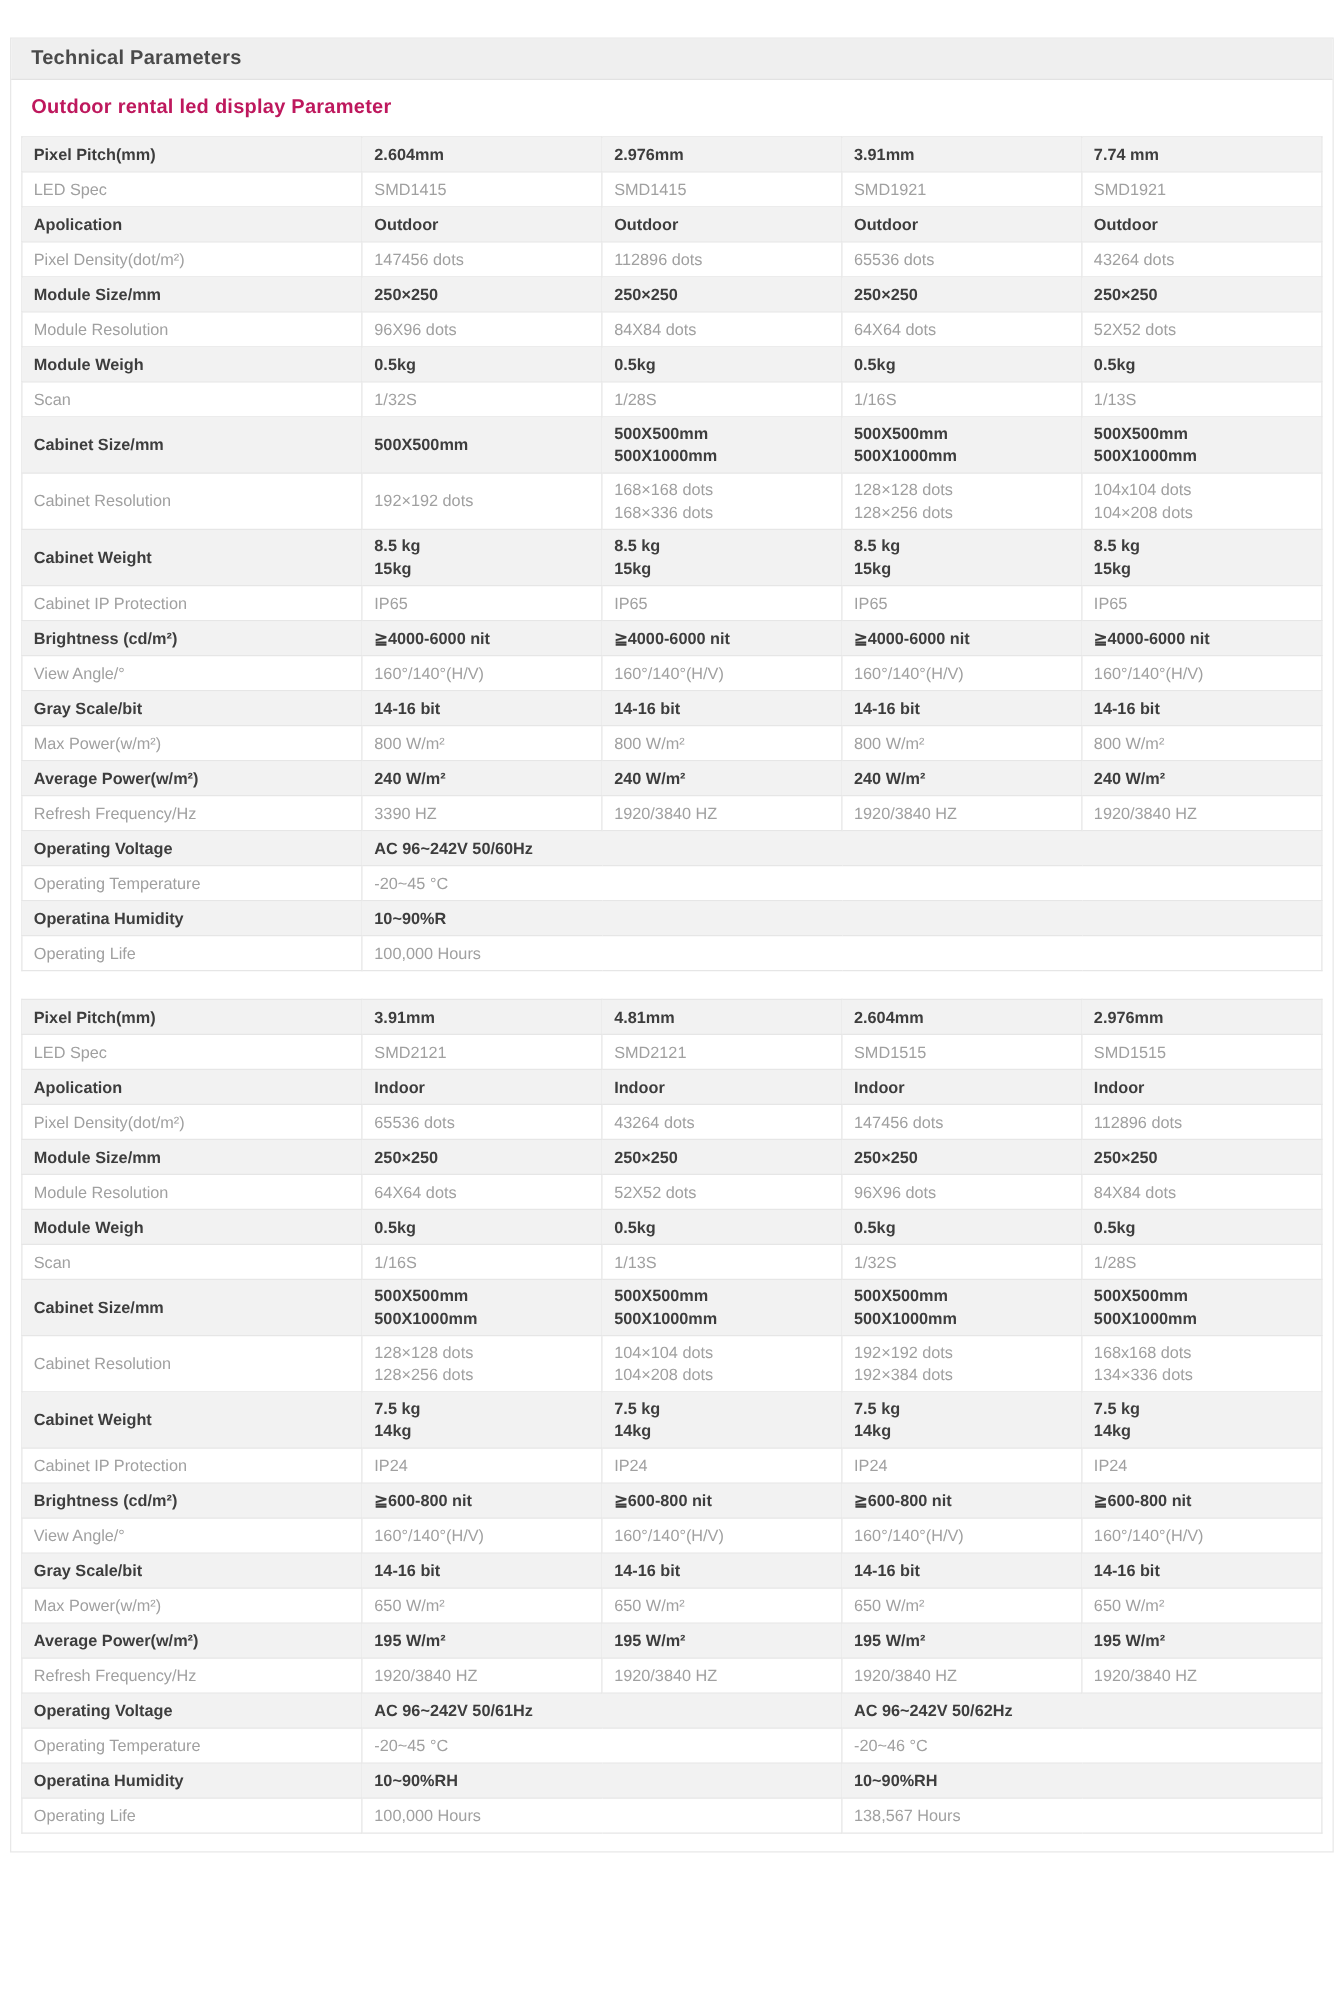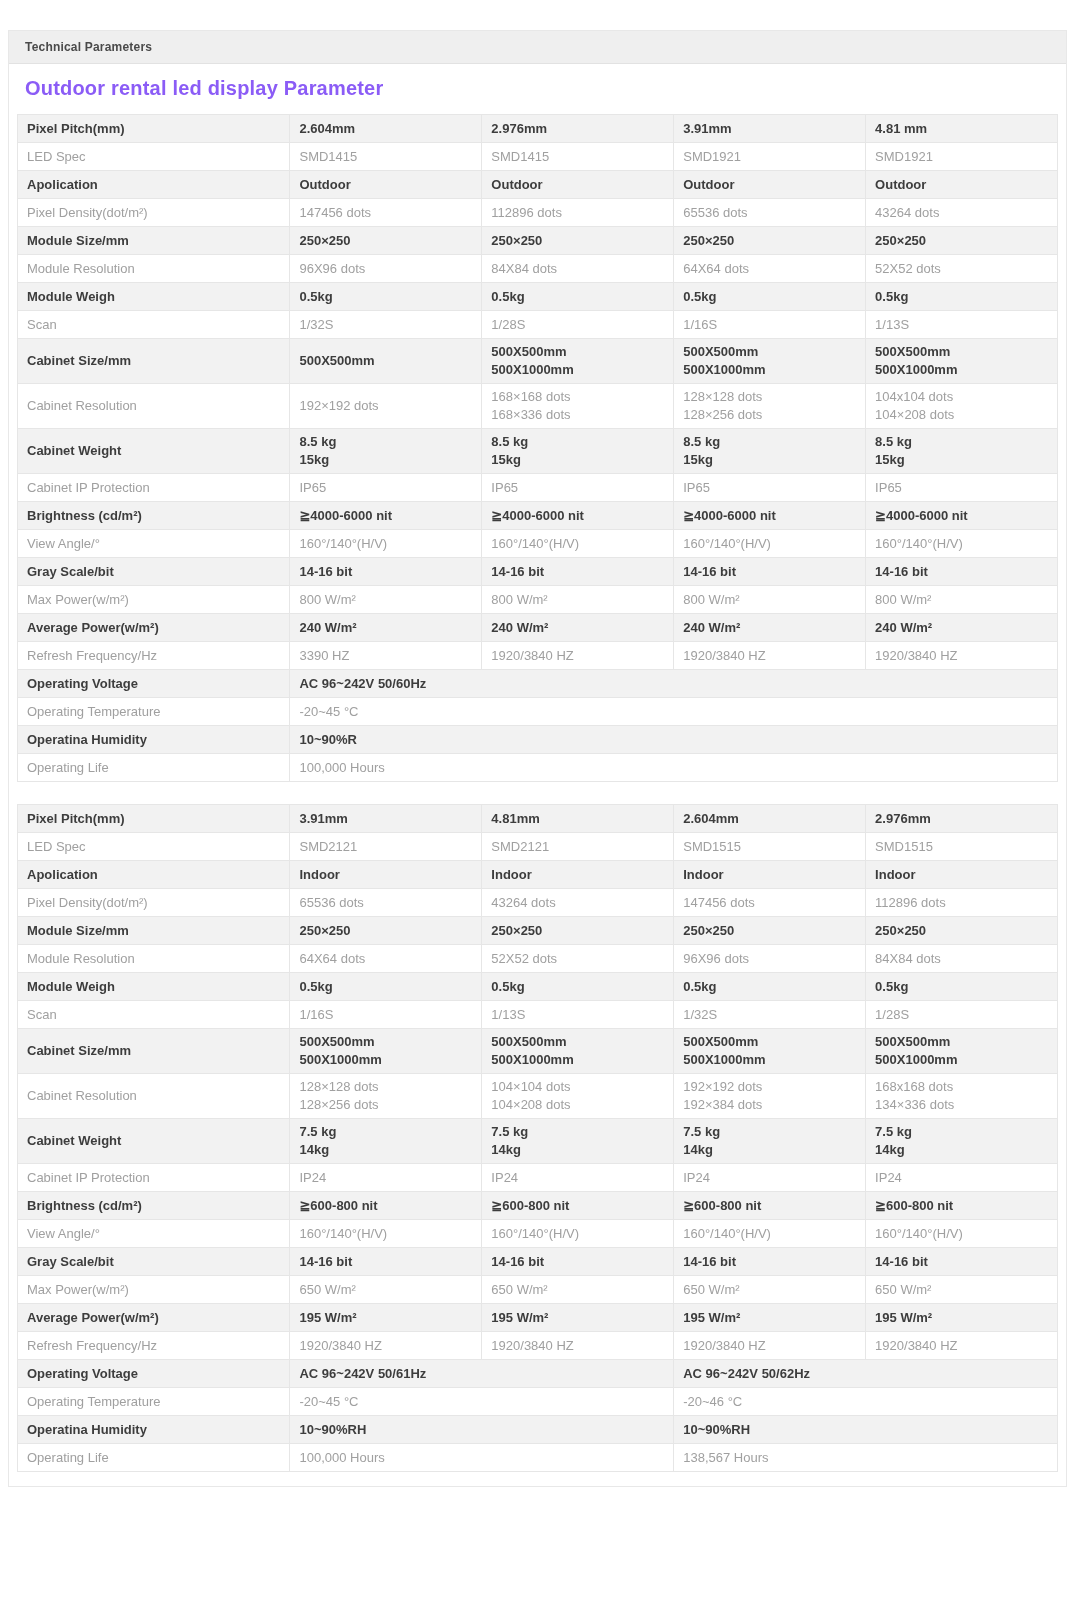--- a/index.html
+++ b/index.html
@@ -18,30 +18,30 @@
   }
   .panel-header {
     background: #efefef;
     border-bottom: 1px solid #e2e2e2;
     padding: 8px 16px;
     height: 33px;
     display: flex;
     align-items: center;
   }
   .panel-header .bar-title {
-    font-size: 12px;
+    font-size: 16px;
     font-weight: bold;
     color: #4a4a4a;
     letter-spacing: 0.2px;
   }
   .section { padding: 0 8px; }
   .section-title {
-    font-size: 20px;
+    font-size: 16px;
     font-weight: bold;
-    color: #8b5cf6;
+    color: #be185d;
     margin: 13px 0 10px 8px;
     letter-spacing: 0.2px;
   }
   table.param-table {
     width: 100%;
     border-collapse: collapse;
     table-layout: fixed;
     margin-top: 14px;
   }
   table.param-table td {
@@ -83,21 +83,21 @@
           <col style="width:18.45%">
           <col style="width:18.45%">
           <col style="width:18.45%">
       </colgroup>
       <tbody>
           <tr class="row-strong">
             <td>Pixel Pitch(mm)</td>
             <td colspan="1">2.604mm</td>
             <td colspan="1">2.976mm</td>
             <td colspan="1">3.91mm</td>
-            <td colspan="1">4.81 mm</td>
+            <td colspan="1">7.74 mm</td>
           </tr>
           <tr class="row-muted">
             <td>LED Spec</td>
             <td colspan="1">SMD1415</td>
             <td colspan="1">SMD1415</td>
             <td colspan="1">SMD1921</td>
             <td colspan="1">SMD1921</td>
           </tr>
           <tr class="row-strong">
             <td>Apolication</td>

